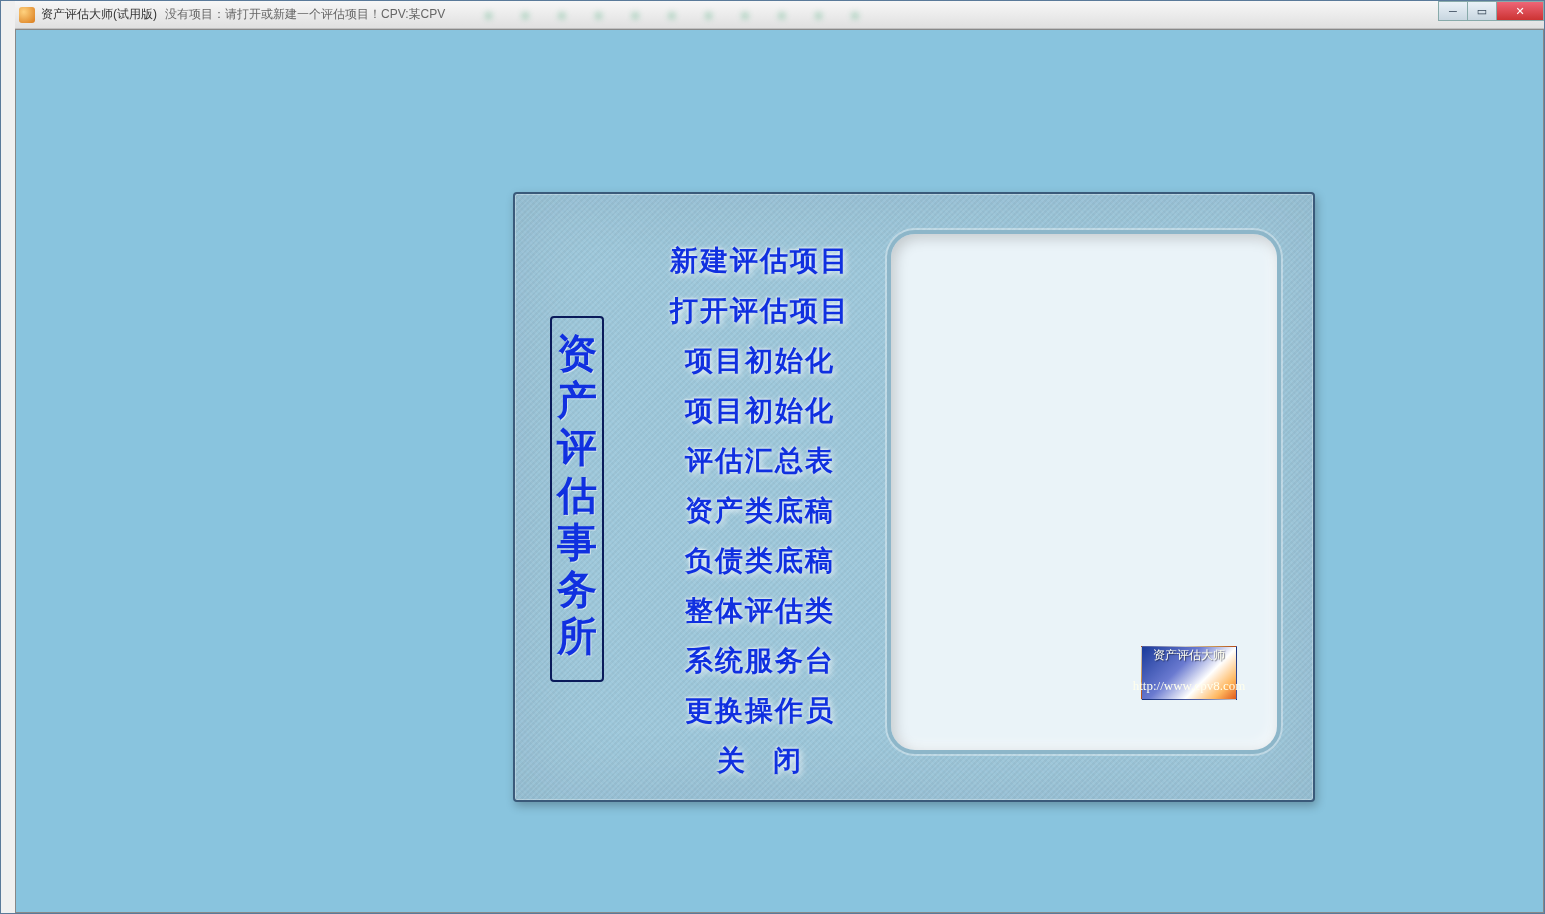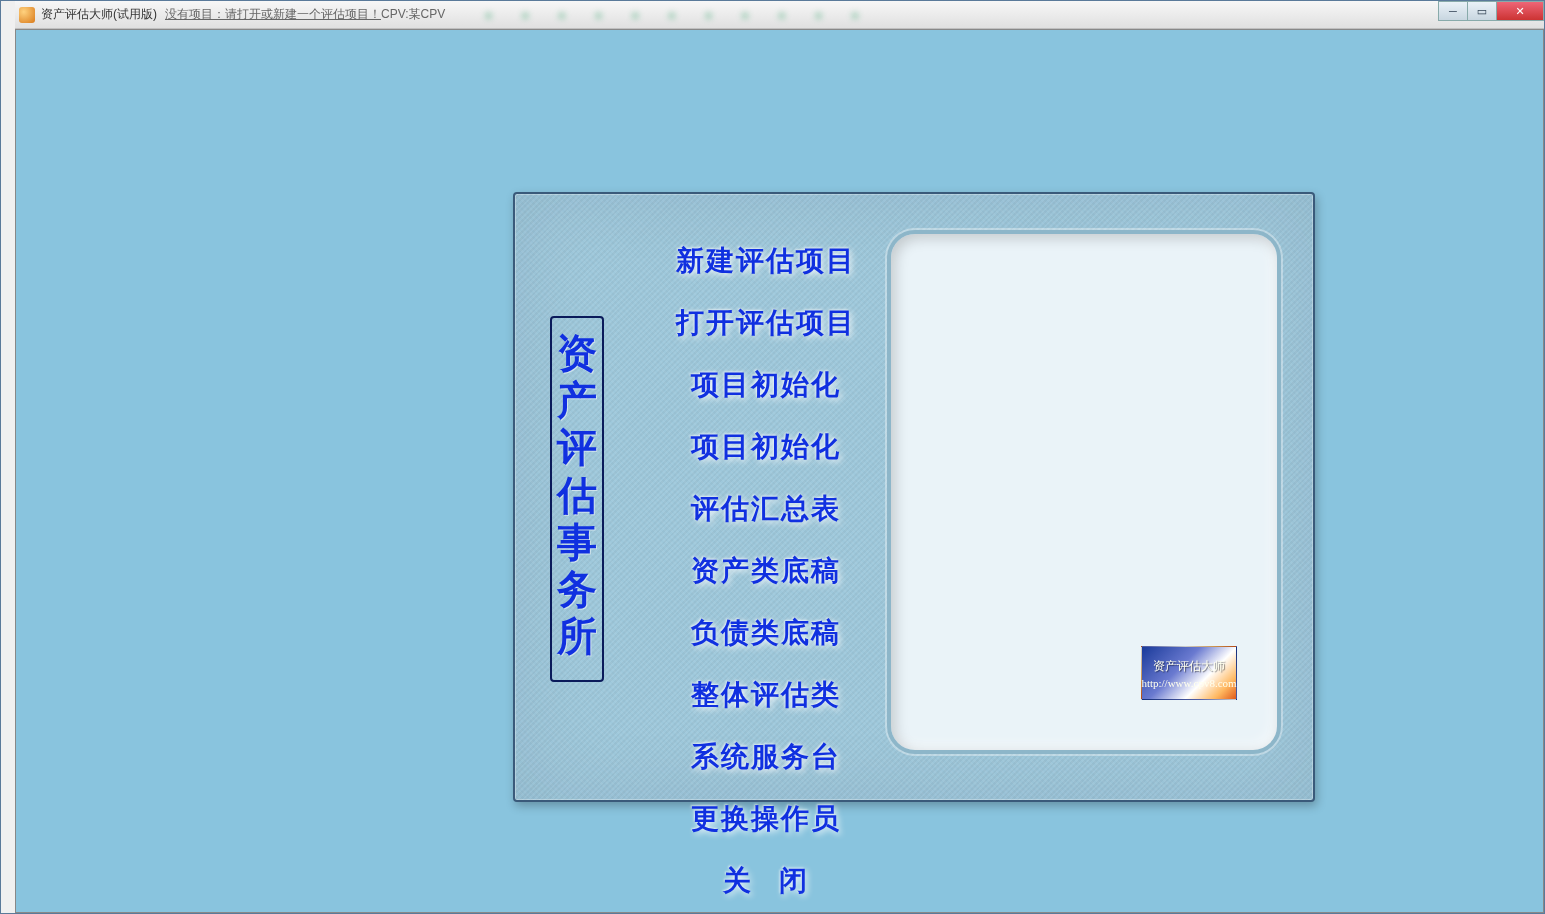--- a/index.html
+++ b/index.html
@@ -25,21 +25,21 @@
   color: #555;
   position: relative;
 }
 .titlebar .app-icon {
   width: 16px; height: 16px;
   margin-right: 6px;
   background: radial-gradient(circle at 30% 30%, #ffd27f, #d97a1a);
   border-radius: 3px;
 }
 .titlebar .title-text { color: #333; margin-right: 8px; }
-.titlebar .title-hint { color: #666; text-decoration: underline; }
+.titlebar .title-hint { color: #666; }
 .titlebar .title-cpv { color: #666; }
 .titlebar .toolbar-icons {
   display: flex; gap: 30px; margin-left: 40px;
   filter: blur(3px); opacity: 0.6;
 }
 .titlebar .toolbar-icons span {
   font-size: 11px; color: #4a7;
 }
 .win-controls {
   position: absolute; right: 0; top: 0;
@@ -100,24 +100,24 @@
   font-family: "KaiTi", "STKaiti", serif;
   font-size: 40px;
   font-weight: bold;
   color: #1030e0;
   line-height: 1.18;
   text-shadow: 1px 1px 0 rgba(255,255,255,0.5);
 }
 
 .menu-col {
   position: absolute;
-  left: 151px; top: 48px;
+  left: 145px; top: 48px;
   width: 200px;
   display: flex; flex-direction: column;
-  gap: 24px;
+  gap: 12px;
 }
 .menu-item {
   font-family: "KaiTi", "STKaiti", serif;
   font-size: 28px;
   font-weight: bold;
   color: #1030e0;
   text-align: center;
   letter-spacing: 2px;
   text-shadow:
     2px 2px 6px rgba(255,255,255,0.9),
@@ -138,32 +138,32 @@
     inset -4px -4px 14px rgba(255,255,255,0.6),
     0 0 0 2px rgba(255,255,255,0.35);
 }
 
 .brand {
   position: absolute;
   right: 40px; bottom: 50px;
   width: 96px; height: 54px;
   background: linear-gradient(135deg, #1a3a9a 0%, #6a7ad0 40%, #ffffff 65%, #ffb860 85%, #e05a1a 100%);
   display: flex; flex-direction: column;
-  align-items: center; justify-content: center;
+  align-items: center; 
   font-size: 12px;
   color: #ffe;
   font-family: "KaiTi", serif;
   text-shadow: 1px 1px 1px rgba(0,0,0,0.5);
   border: 1px solid rgba(0,0,0,0.2);
 }
 .brand .brand-sub {
-  font-size: 11px;
+  font-size: 13px;
   color: #ffe;
   text-shadow: none;
-  margin-top: 2px;
+  margin-top: 14px;
 }
 </style>
 </head>
 <body>
 
 <div class="window">
 
   <div class="titlebar">
     <div class="app-icon"></div>
     <span class="title-text">资产评估大师(试用版)</span>

